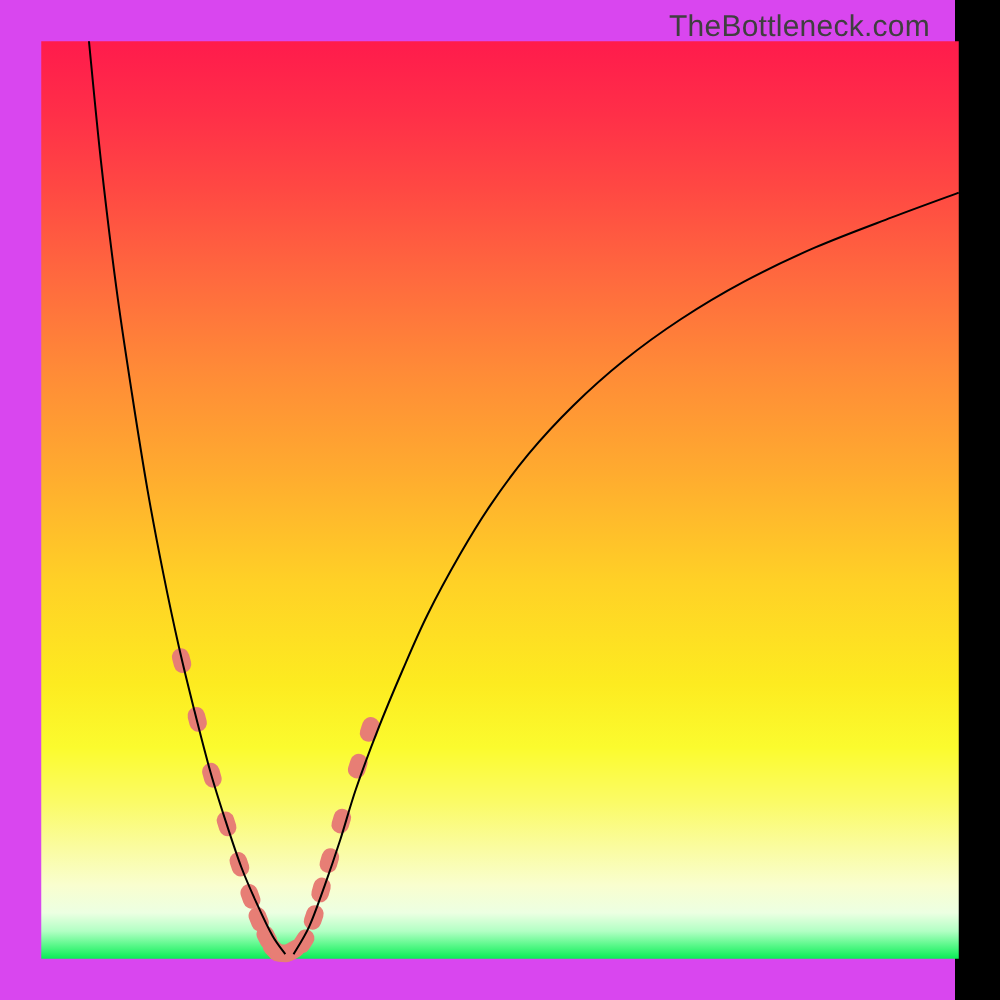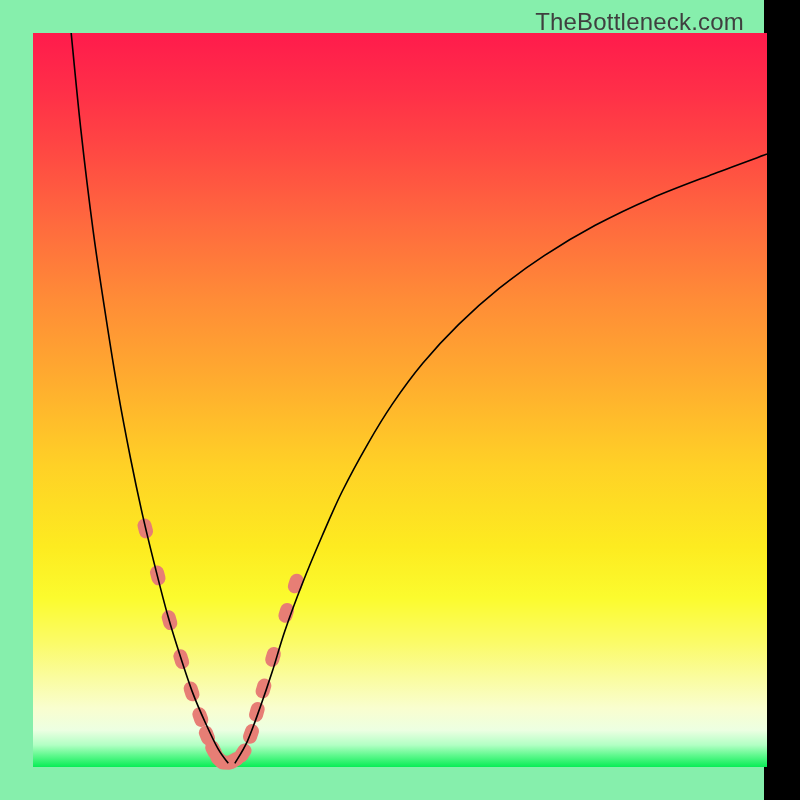--- a/index.html
+++ b/index.html
@@ -10,21 +10,21 @@
     overflow: hidden;
     background: #000;
     font-family: Arial, Helvetica, sans-serif;
   }
   .frame {
     position: absolute;
     top: 0;
     left: 0;
     width: 764px;
     height: 800px;
-    background: #86efac;
+    background: #d946ef;
     text-align: right;
   }
   .plot-area {
     position: absolute;
     top: 33px;
     left: 33px;
     width: 734px;
     height: 734px;
     background: linear-gradient(
       to bottom,

